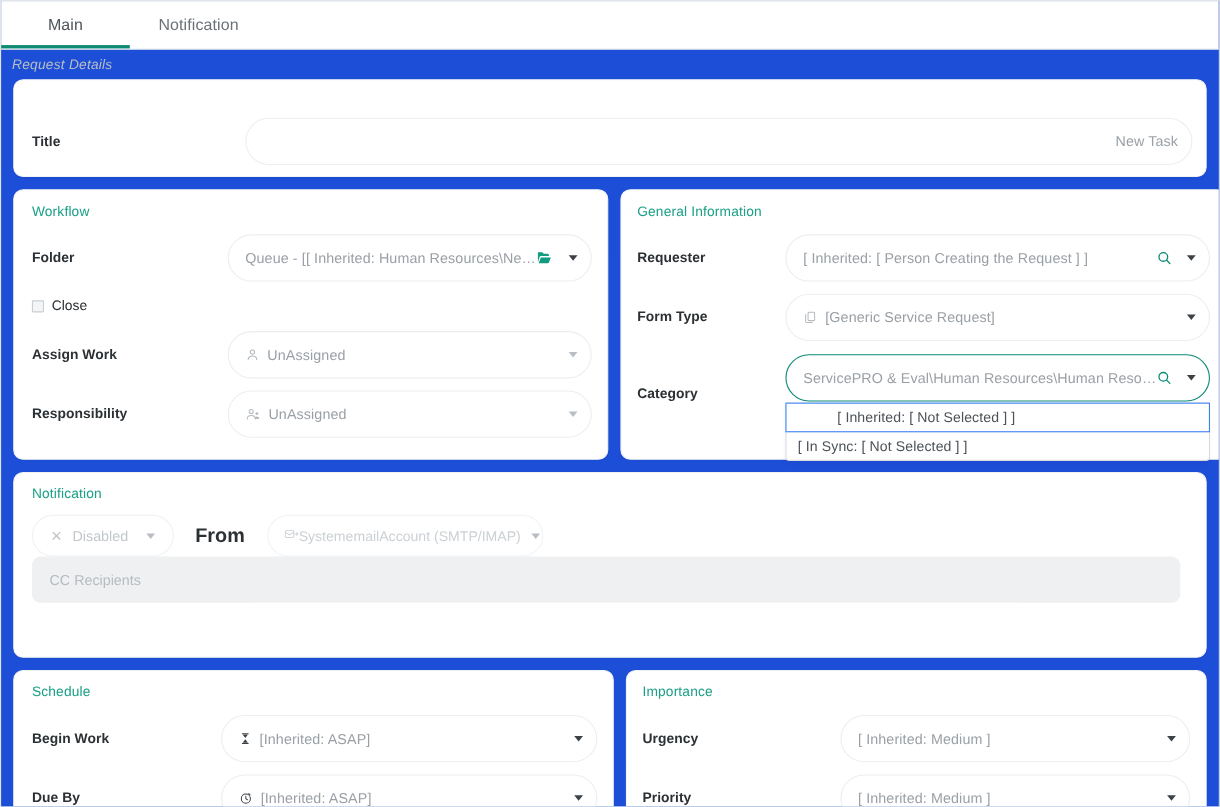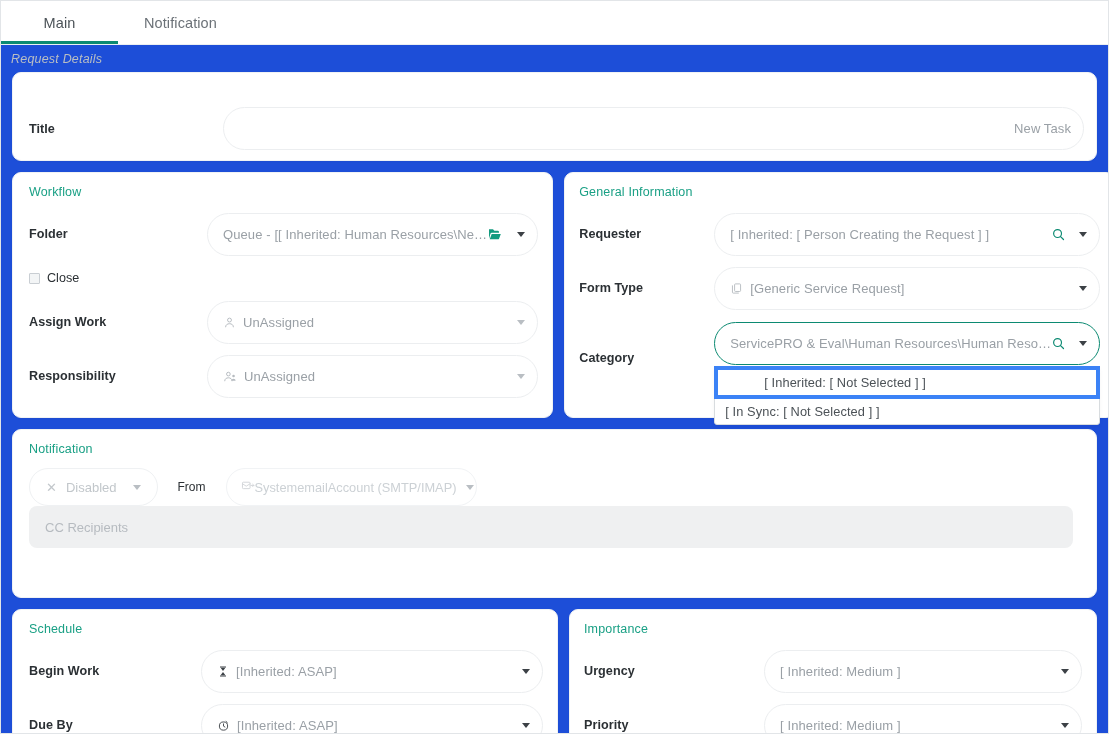--- a/index.html
+++ b/index.html
@@ -176,41 +176,41 @@
   }
   .suggest-item {
     padding: 4px 10px;
     font-size: 12.8px;
     color: #4b5156;
     cursor: pointer;
     line-height: 17px;
     letter-spacing: .1px;
   }
   .suggest-item.hl {
-    border: 4px solid #3b82f6;
+    border: 1px solid #3b82f6;
     margin: -1px -1px 0 -1px;
     background: #ffffff;
     padding-left: 46px;
   }
 
   
   .chip {
     display: inline-flex;
     align-items: center;
     height: 38px;
     border: 1px solid #eff1f3;
     border-radius: 20px;
     padding: 0 16px;
     color: #c2c7cb;
     font-size: 13px;
     background: #fff;
     cursor: pointer;
   }
   .chip .xic { margin-right: 9px; font-size: 13px; color: #c2c7cb; }
-  .from-label { font-size: 12px; font-weight: normal; color: #2b3034; }
+  .from-label { font-size: 18px; font-weight: bold; color: #2b3034; }
   .from-ctl {
     display: inline-flex;
     align-items: center;
     height: 38px;
     border: 1px solid #f1f3f5;
     border-radius: 20px;
     padding: 0 14px;
     color: #ccd1d5;
     font-size: 12.8px;
     background: #fff;

